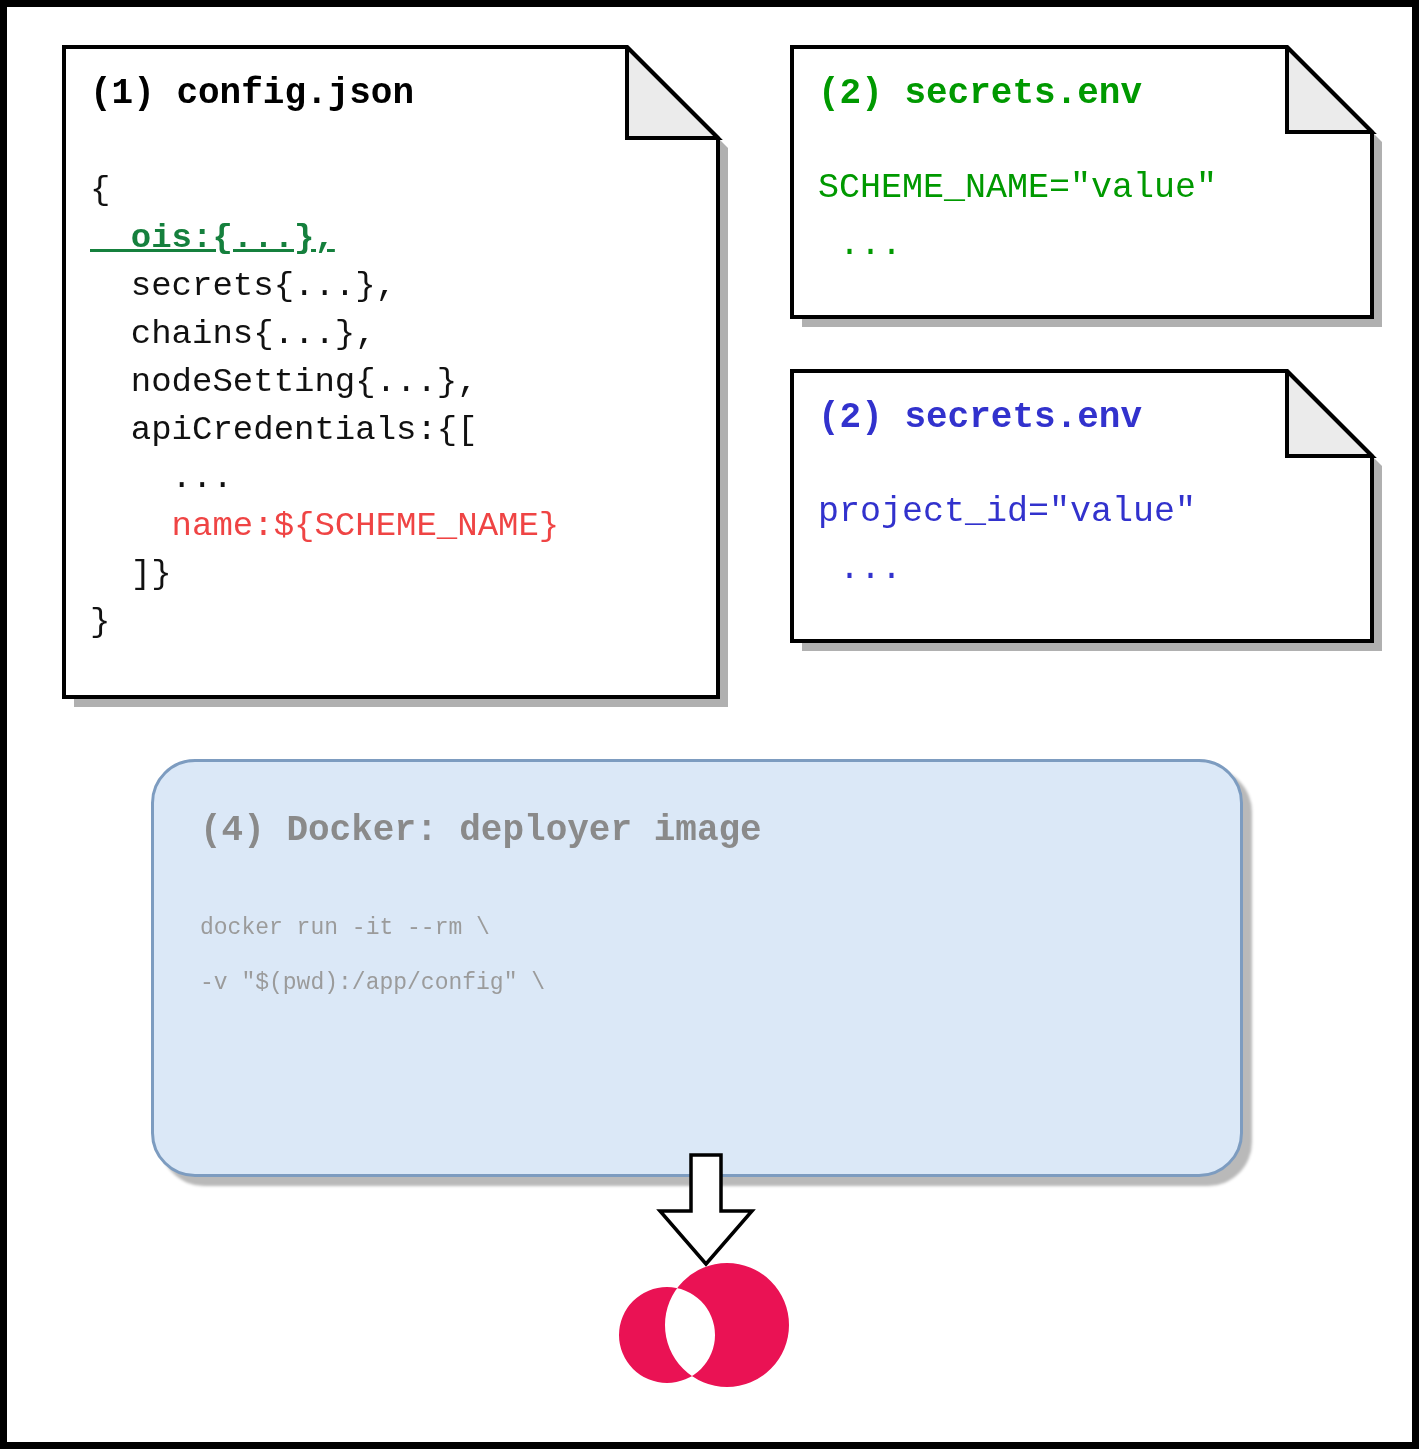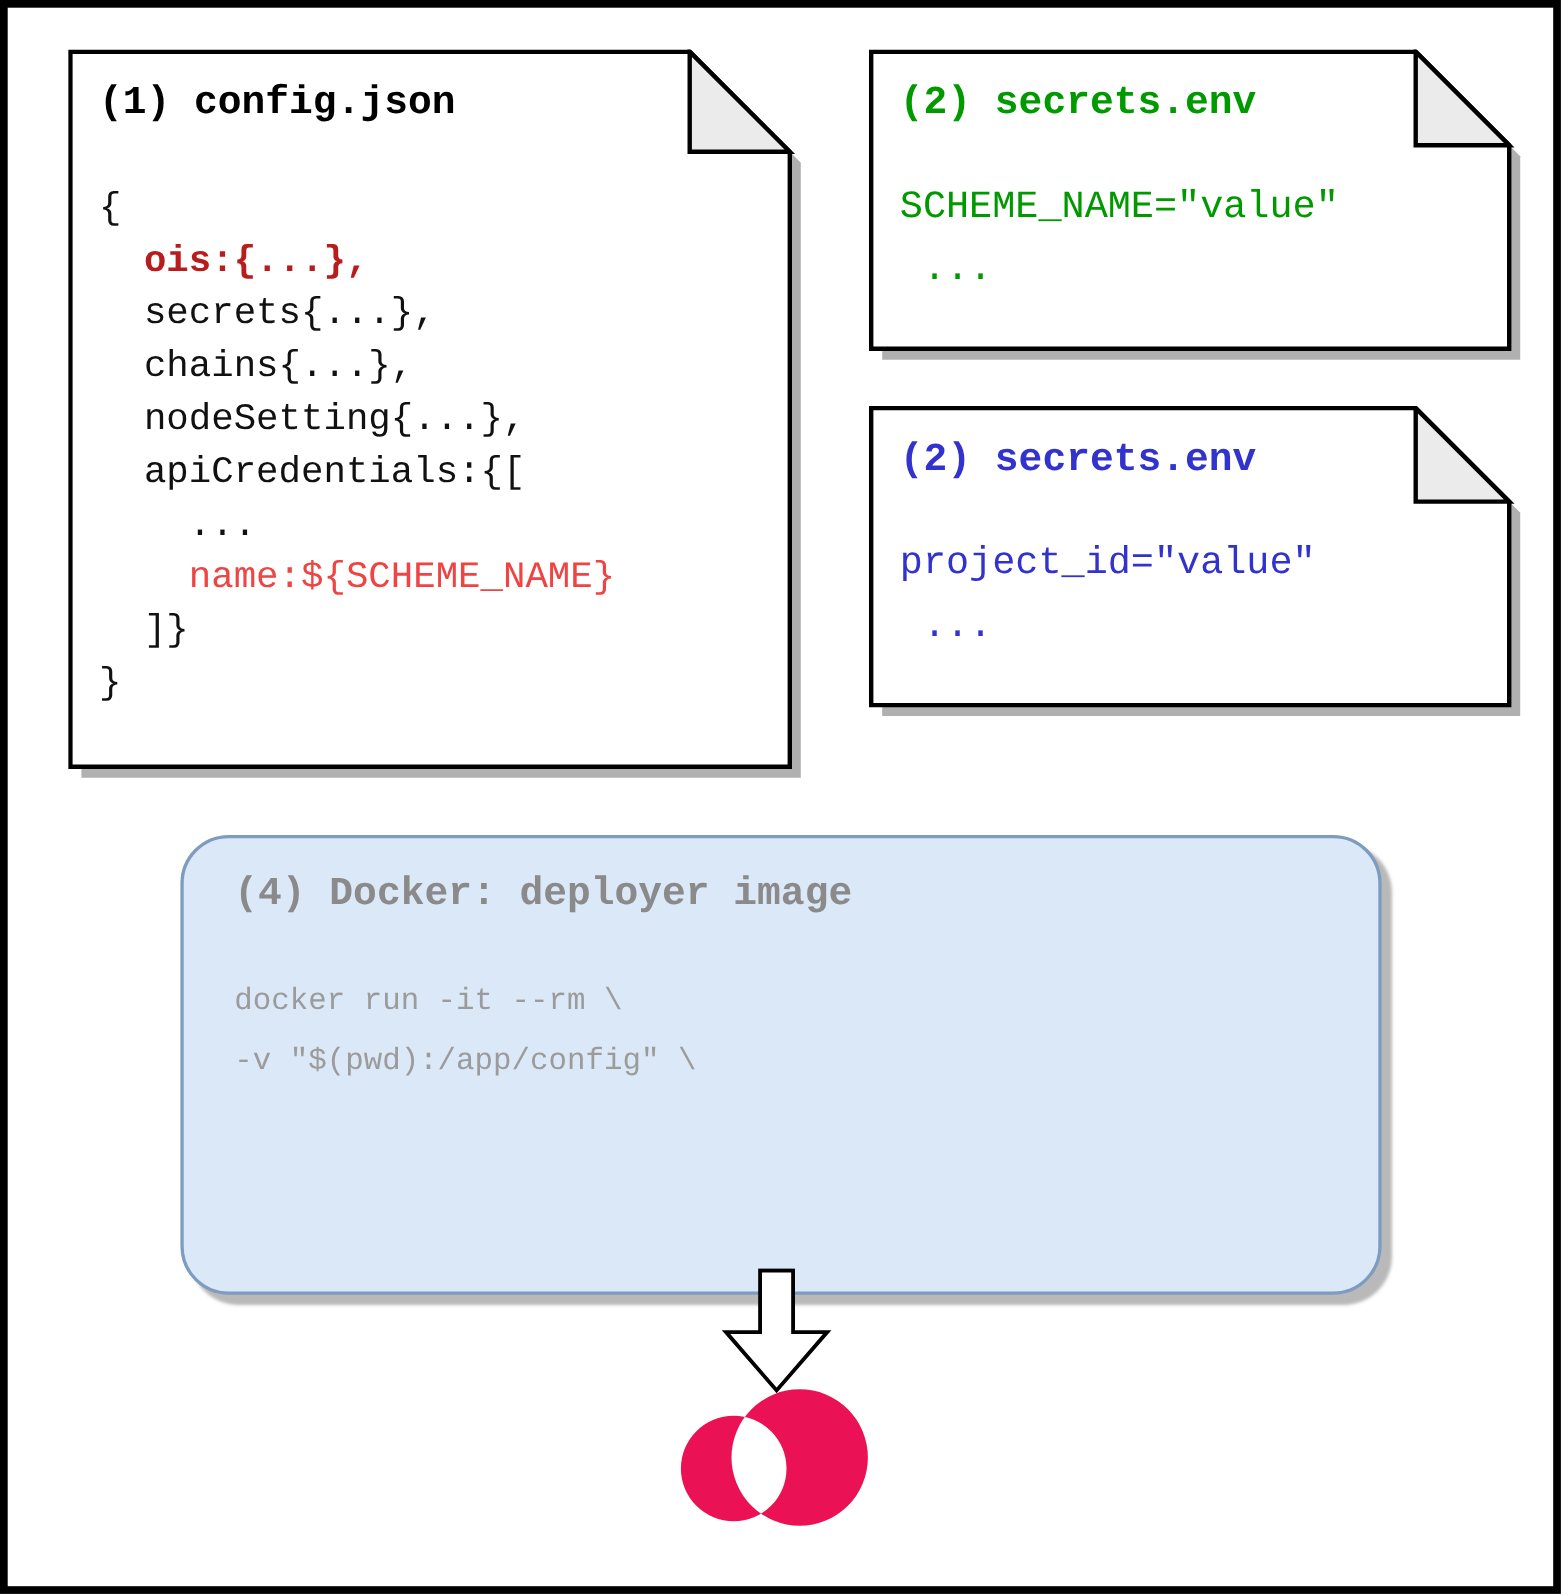--- a/index.html
+++ b/index.html
@@ -8,39 +8,39 @@
     box-sizing:border-box; border:7px solid #000;
     background:#ffffff; overflow:hidden;
     font-family:"Liberation Mono","DejaVu Sans Mono",monospace;
   }
   .doc { position:absolute; }
   .doc svg { position:absolute; left:0; top:0; }
   .doc-content { position:absolute; left:0; top:0; right:0; padding:28px 0 0 28px; }
   .doc-title { font-weight:bold; font-size:36px; color:#000; white-space:pre; }
   .code { margin-top:52px; }
   .code-line { white-space:pre; font-size:34px; line-height:48px; color:#111; }
-  .line-bold { font-weight:bold; color:#b91c1c; }
+  .line-bold { font-weight:bold; color:#15803d;text-decoration:underline; }
   .line-green { color:#ef4444; }
   .title-green { color:#009900; }
   .title-blue { color:#3232cd; }
   .env-code { margin-top:46px; }
   .env-line { white-space:pre; font-size:35px; line-height:57px; }
   .env-green { color:#009900; }
   .env-blue { color:#3232cd; }
 
   .docker-box {
-    position:absolute; left:157px; top:752px; width:1092px; height:418px;
+    position:absolute; left:144px; top:752px; width:1092px; height:418px;
     box-sizing:border-box; background:#dbe8f7;
     border:3px solid #7d9cc0; border-radius:44px;
     box-shadow:9px 9px 3px #b9b9b9;
-    padding:30px 0 0 46px;
+    padding:48px 0 0 46px;
   }
   .docker-title { font-weight:bold; font-size:36px; color:#8a8a8a; white-space:pre; }
   .docker-code { margin-top:50px; }
-  .docker-line { white-space:pre; font-size:28px; line-height:55px; color:#9b9b9b; }
+  .docker-line { white-space:pre; font-size:23px; line-height:55px; color:#9b9b9b; }
 
   .down-arrow { position:absolute; left:648px; top:1146px; width:102px; height:114px; z-index:5; }
   .logo { position:absolute; left:608px; top:1254px; width:180px; height:152px; }
 </style>
 </head>
 <body>
 
 <div class="canvas">
 
   <div class="doc" style="left:55px; top:38px; width:676px; height:672px;">

